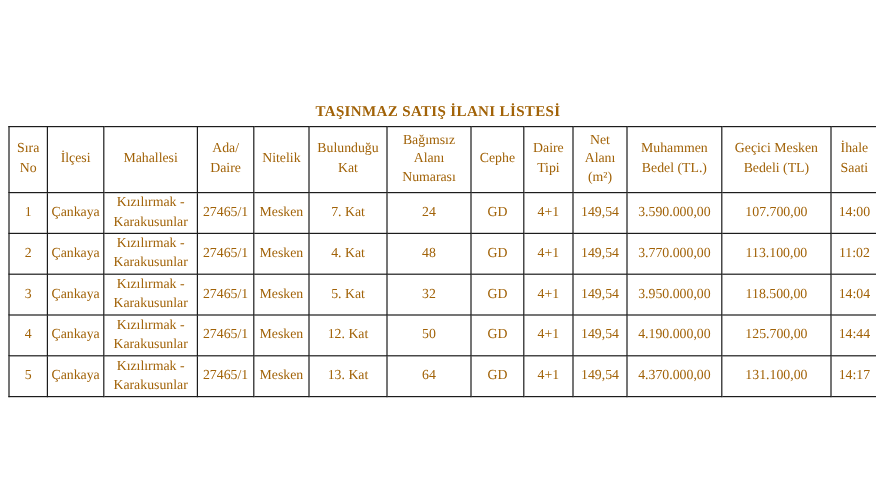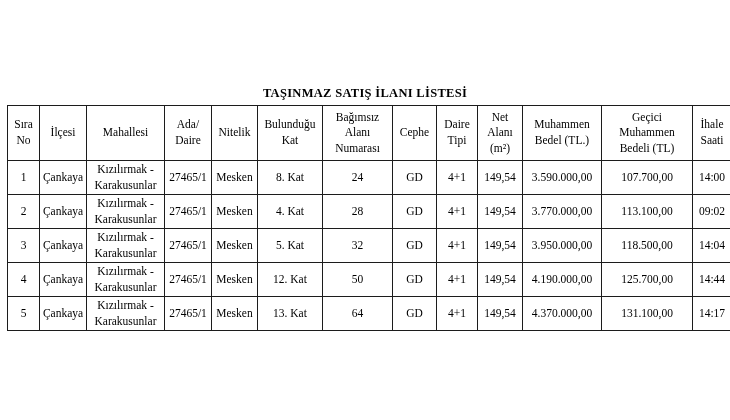--- a/index.html
+++ b/index.html
@@ -7,21 +7,21 @@
     padding: 0;
     background: #ffffff;
   }
   .page {
     position: relative;
     width: 730px;
     height: 420px;
     background: #ffffff;
     overflow: hidden;
     font-family: "Liberation Serif", "DejaVu Serif", serif;
-    color: #000000;
+    color: #a16207;
   }
   .doc-title {
     position: absolute;
     top: 86px;
     left: 0;
     width: 730px;
     text-align: center;
     font-weight: bold;
     font-size: 12.5px;
     letter-spacing: 0.3px;
@@ -101,58 +101,58 @@
 Alanı
 Numarası</th>
           <th>Cephe</th>
           <th>Daire
 Tipi</th>
           <th>Net
 Alanı
 (m²)</th>
           <th>Muhammen
 Bedel (TL.)</th>
-          <th>Geçici Muhammen
+          <th>Geçici Mesken
 Bedeli (TL)</th>
           <th>İhale
 Saati</th>
         </tr>
     </thead>
     <tbody id="table-body">
         <tr>
           <td>1</td>
           <td>Çankaya</td>
           <td>Kızılırmak -
 Karakusunlar</td>
           <td>27465/1</td>
           <td>Mesken</td>
-          <td>8. Kat</td>
+          <td>7. Kat</td>
           <td>24</td>
           <td>GD</td>
           <td>4+1</td>
           <td>149,54</td>
           <td>3.590.000,00</td>
           <td>107.700,00</td>
           <td>14:00</td>
         </tr>
         <tr>
           <td>2</td>
           <td>Çankaya</td>
           <td>Kızılırmak -
 Karakusunlar</td>
           <td>27465/1</td>
           <td>Mesken</td>
           <td>4. Kat</td>
-          <td>28</td>
+          <td>48</td>
           <td>GD</td>
           <td>4+1</td>
           <td>149,54</td>
           <td>3.770.000,00</td>
           <td>113.100,00</td>
-          <td>09:02</td>
+          <td>11:02</td>
         </tr>
         <tr>
           <td>3</td>
           <td>Çankaya</td>
           <td>Kızılırmak -
 Karakusunlar</td>
           <td>27465/1</td>
           <td>Mesken</td>
           <td>5. Kat</td>
           <td>32</td>

